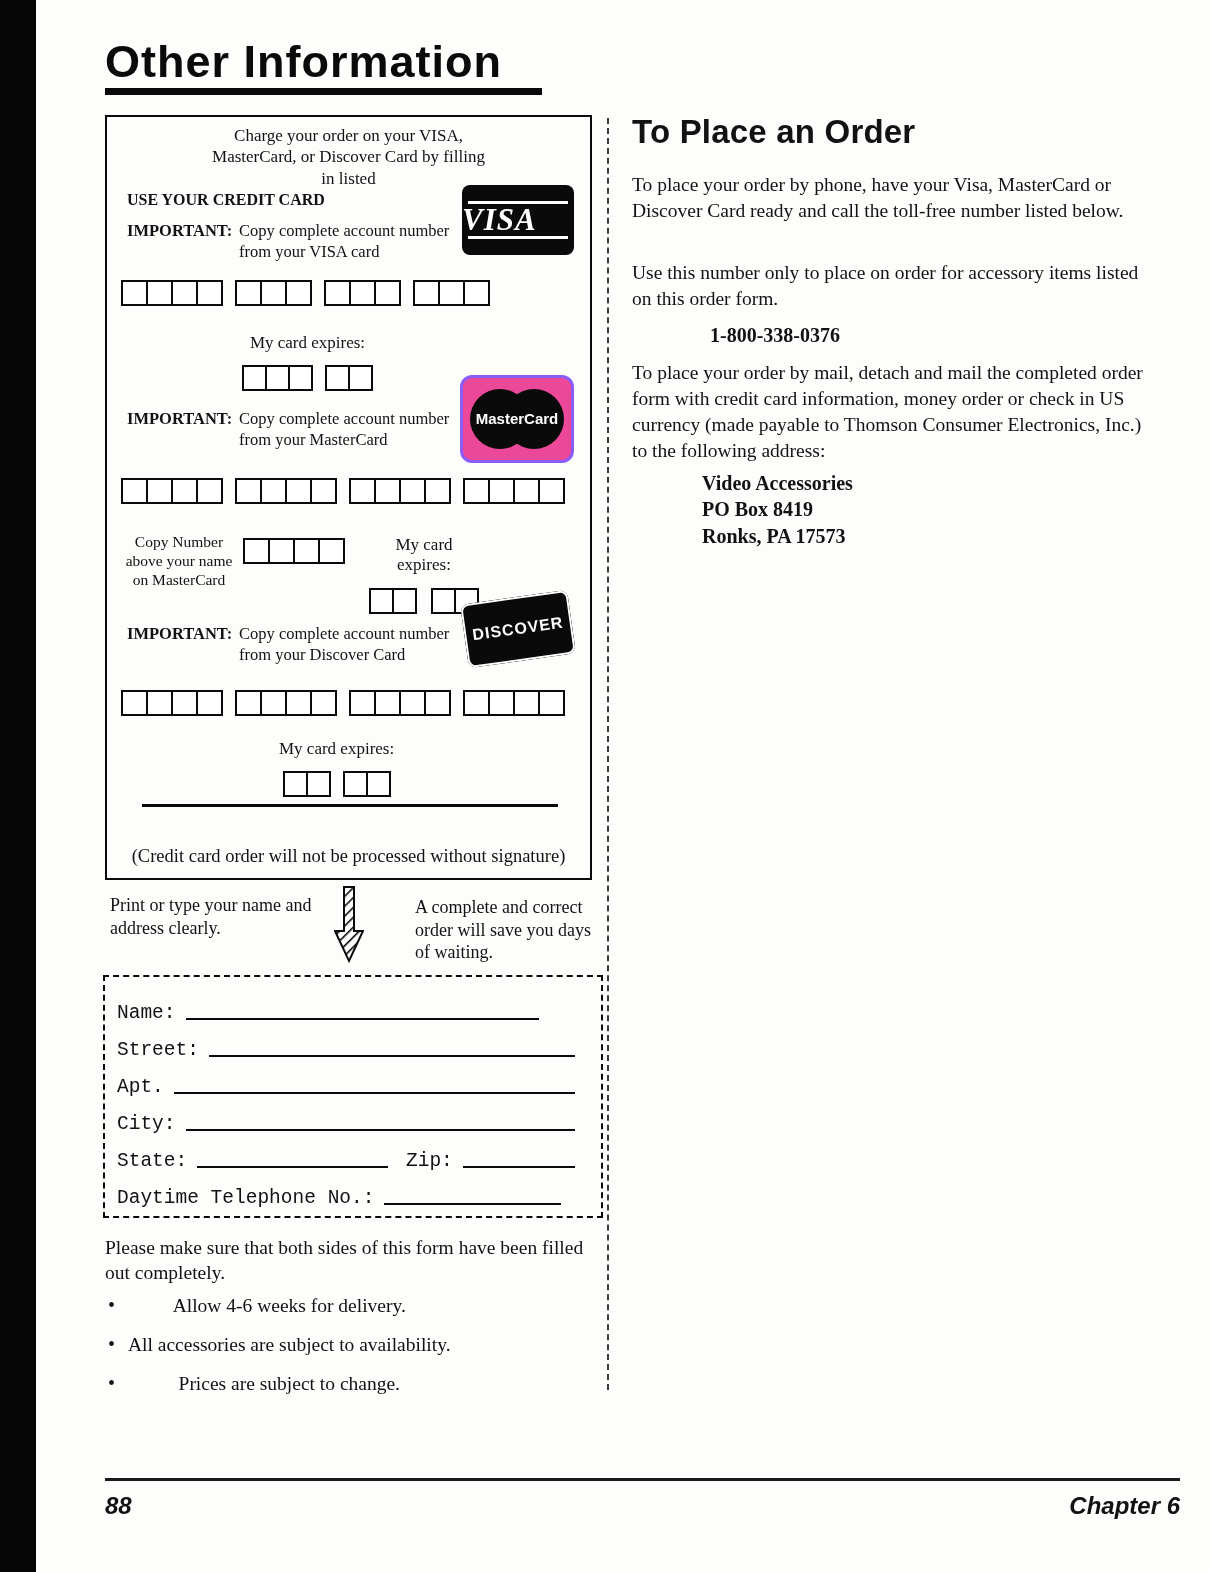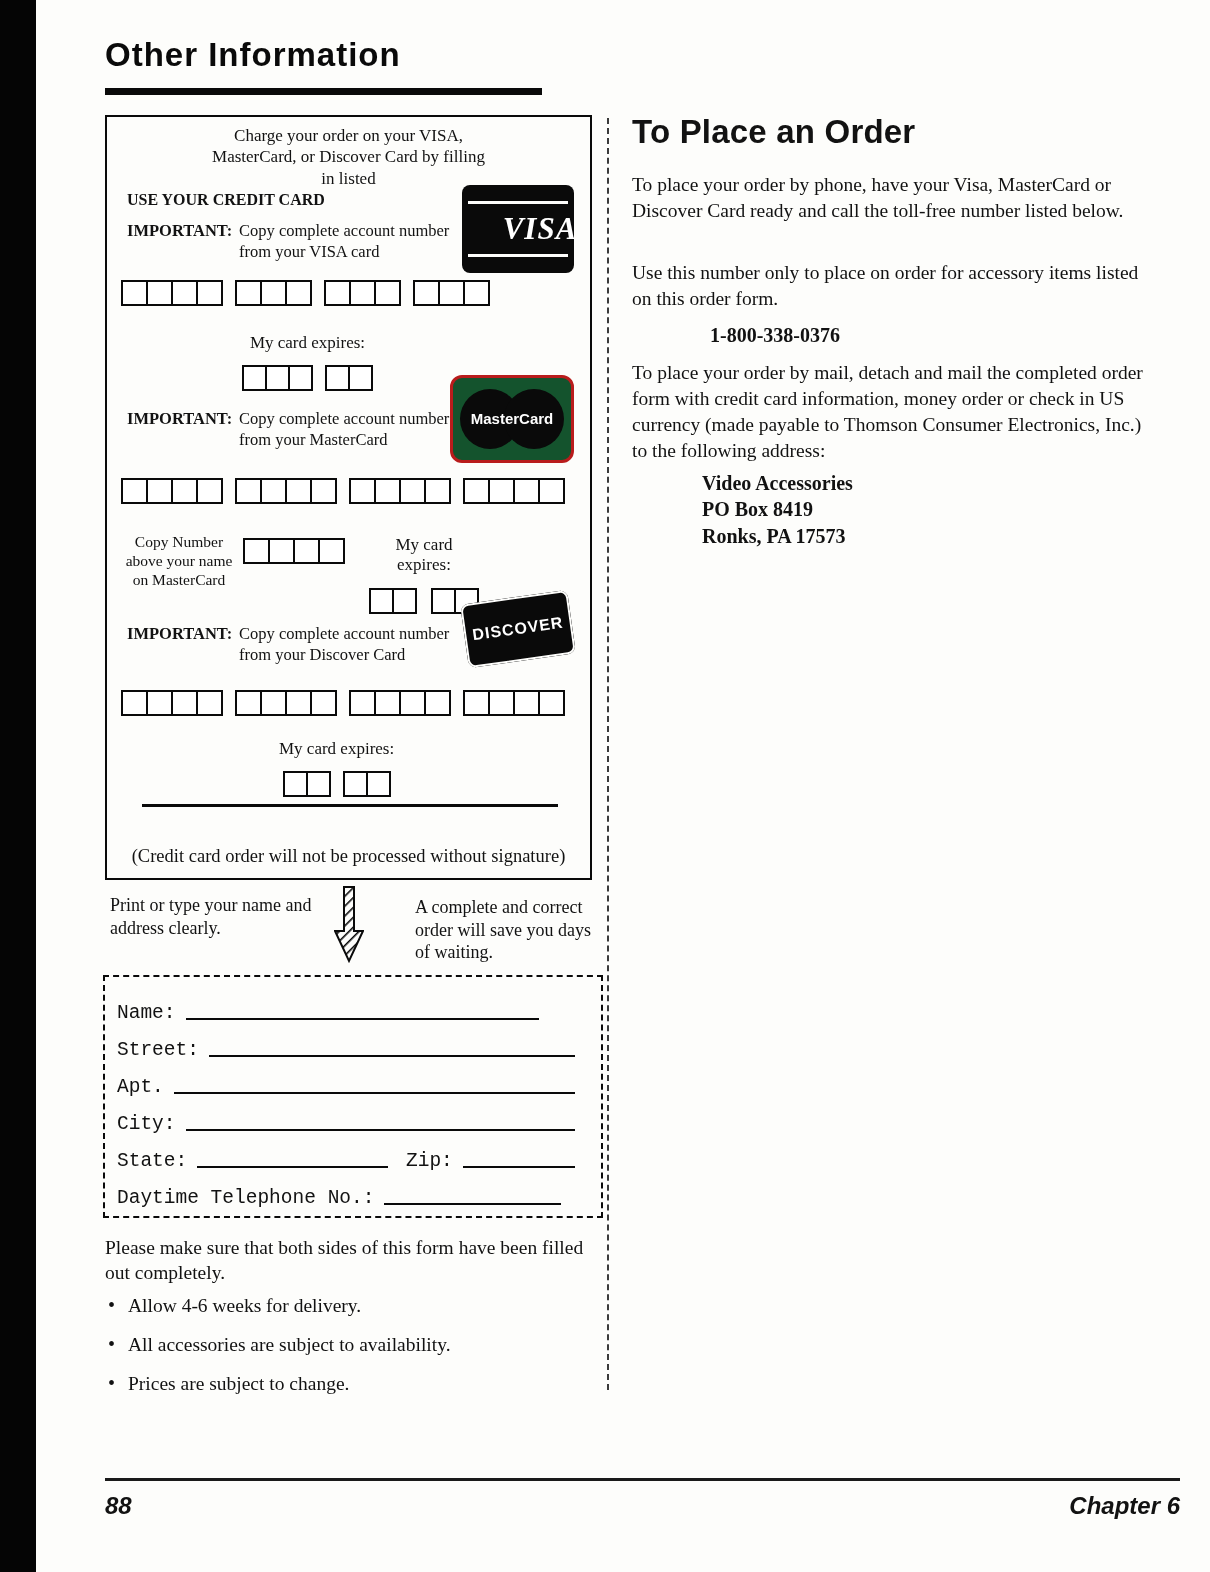--- a/index.html
+++ b/index.html
@@ -7,21 +7,21 @@
   body { font-family:"Liberation Serif", serif; color:#121212; }
   .page {
     position:relative; width:1210px; height:1572px; background:#fdfdfb;
     overflow:hidden; margin:0 auto;
   }
   .scan-edge { position:absolute; left:0; top:0; width:36px; height:1572px; background:#050505; }
 
   .page-title {
     position:absolute; left:105px; top:36px;
     font-family:"Liberation Sans", sans-serif; font-weight:900;
-    font-size:33px; letter-spacing:1px; color:#0a0a0a;
+    font-size:45px; letter-spacing:1px; color:#0a0a0a;
   }
   .title-rule { position:absolute; left:105px; top:88px; width:437px; height:7px; background:#0a0a0a; }
 
   
   .cc-box {
     position:absolute; left:105px; top:115px; width:487px; height:765px;
     border:2.5px solid #0a0a0a; background:#fdfdfb;
   }
   .cc-intro {
     position:absolute; top:8px; left:50%; transform:translateX(-50%);
@@ -41,35 +41,35 @@
   }
   .boxcell:first-child { margin-left:0; }
   .small-cells .boxcell { width:25px; height:26px; }
 
   .expires-row { position:absolute; display:flex; align-items:center; gap:12px; font-size:17px;flex-direction:column; }
   .expires-label { white-space:nowrap; }
   .expires-label.stacked { white-space:normal; width:64px; text-align:center; line-height:1.2; }
 
   
   .visa-logo {
-    position:absolute; right:16px; top:68px; width:112px; height:88px;
-    background:#0a0a0a; border-radius:8px; display:flex; align-items:center; justify-content:center;padding-left:44px;
+    position:absolute; right:16px; top:68px; width:112px; height:70px;
+    background:#0a0a0a; border-radius:8px; display:flex; align-items:center; 
   }
   .visa-logo::before, .visa-logo::after {
     content:""; position:absolute; left:6px; right:6px; height:3px; background:#fdfdfb;
   }
   .visa-logo::before { top:16px; }
   .visa-logo::after { bottom:16px; }
   .visa-word {
     color:#fff; font-family:"Liberation Serif", serif; font-weight:bold; font-style:italic;
     font-size:31px; letter-spacing:1px;
   }
   .mc-logo {
-    position:absolute; right:16px; top:258px; width:124px; height:88px;
-    border:3px solid #b91c1c; border-radius:12px; background:#14532d; overflow:hidden;
+    position:absolute; right:16px; top:258px; width:114px; height:88px;
+    border:3px solid #8b5cf6; border-radius:12px; background:#ec4899; overflow:hidden;
   }
   .mc-circle { position:absolute; top:11px; width:60px; height:60px; border-radius:50%; background:#0a0a0a; }
   .mc-circle.left { left:7px; }
   .mc-circle.right { right:7px; }
   .mc-word {
     position:absolute; top:32px; left:0; width:100%; text-align:center; z-index:2;
     color:#fff; font-family:"Liberation Sans", sans-serif; font-weight:bold; font-size:15px;
   }
   .disc-logo {
     position:absolute; right:18px; top:480px; width:108px; height:64px;
@@ -98,21 +98,21 @@
   }
   .addr-row { display:flex; align-items:flex-end; height:37px; font-size:19.5px; }
   .addr-label { white-space:nowrap; padding-bottom:2px;font-family:Liberation Mono, monospace; }
   .addr-line { flex:1; border-bottom:2.5px solid #0a0a0a; margin:0 4px 6px 10px; height:1px; }
   .addr-line.state { flex:1.7; }
   .addr-line.zip { flex:1; }
   .addr-row .zip-label { padding-left:14px; padding-bottom:2px; }
 
   .lead-note { position:absolute; left:105px; top:1235px; width:505px; font-size:19.5px; line-height:1.3; }
   .bullets { position:absolute; left:108px; top:1295px; list-style:none; font-size:19.5px; }
-  .bullets li { margin-bottom:17px; padding-left:20px; position:relative; }
+  .bullets li { margin-bottom:17px; padding-left:20px; position:relative;text-align:center; }
   .bullets li::before { content:"\2022"; position:absolute; left:0; top:-1px; font-size:20px; }
 
   
   .col-divider { position:absolute; left:607px; top:118px; height:1272px; border-left:2.5px dashed #3a3a3a; }
   .rc-heading {
     position:absolute; left:632px; top:113px;
     font-family:"Liberation Sans", sans-serif; font-weight:800; font-size:33px; letter-spacing:0.2px;
   }
   .rc-para { position:absolute; left:632px; width:523px; font-size:19.5px; line-height:1.33; }
   .rc-para1 { top:172px; }

